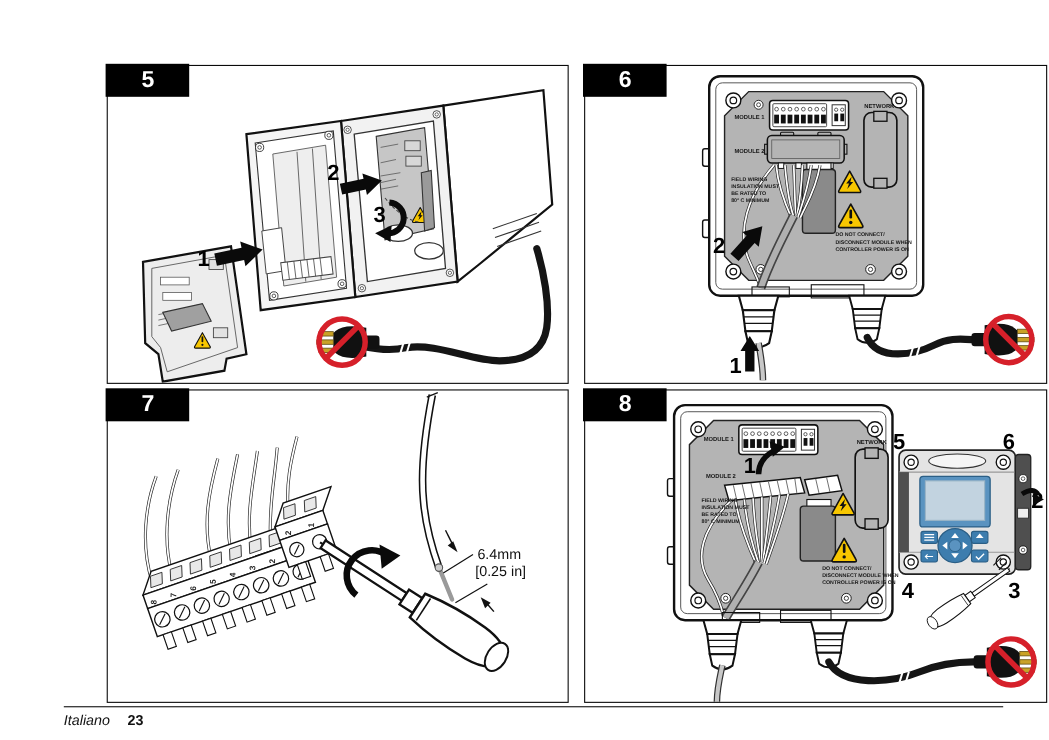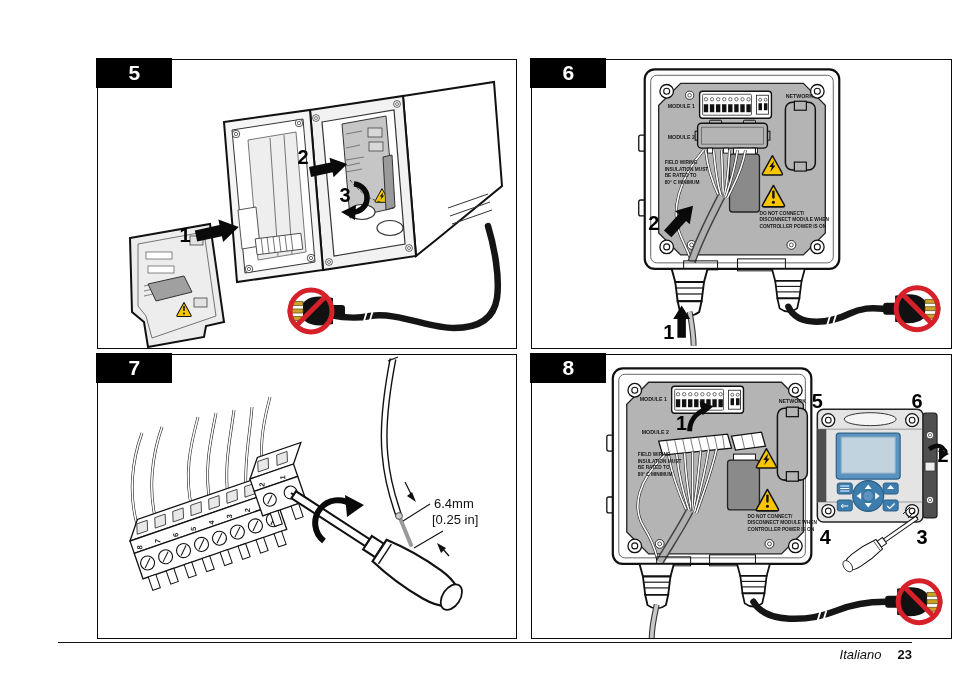--- a/index.html
+++ b/index.html
@@ -4,21 +4,21 @@
 <style>
   html,body{margin:0;padding:0;background:#fff;}
   .page{position:relative;width:954px;height:673px;background:#ffffff;
         font-family:"Liberation Sans",sans-serif;overflow:hidden;}
   .panel{position:absolute;box-sizing:border-box;border:1.6px solid #0a0a0a;background:#fff;}
   .panel svg{position:absolute;left:0;top:0;width:100%;height:100%;}
   .fig-num{position:absolute;left:-1.6px;top:-1.6px;width:76px;height:30px;background:#000;
            color:#fff;display:flex;align-items:center;justify-content:center;
            font-weight:bold;font-size:21px;z-index:5;}
   .footer-line{position:absolute;left:58px;width:854px;top:642px;border-top:1.6px solid #111;}
-  .footer-text{position:absolute;left:58px;width:854px;top:647px;text-align:right;font-size:13px;color:#111;}
+  .footer-text{position:absolute;left:58px;width:854px;top:647px;text-align:left;font-size:13px;color:#111;}
   .lang{font-style:italic;}
   .pageno{font-weight:bold;margin-left:16px;}
   svg text{font-family:"Liberation Sans",sans-serif;}
   .lbl{font-size:5.3px;font-weight:bold;fill:#181818;}
   .warn{font-size:4.8px;font-weight:bold;fill:#181818;}
   .step{font-size:20px;font-weight:bold;fill:#000;}
   .dim{font-size:13px;fill:#111;}
   .tnum{font-size:7.5px;font-weight:bold;fill:#222;}
   .wireB{stroke:#222;stroke-width:2.8;fill:none;}
   .wireW{stroke:#fff;stroke-width:1.6;fill:none;}

